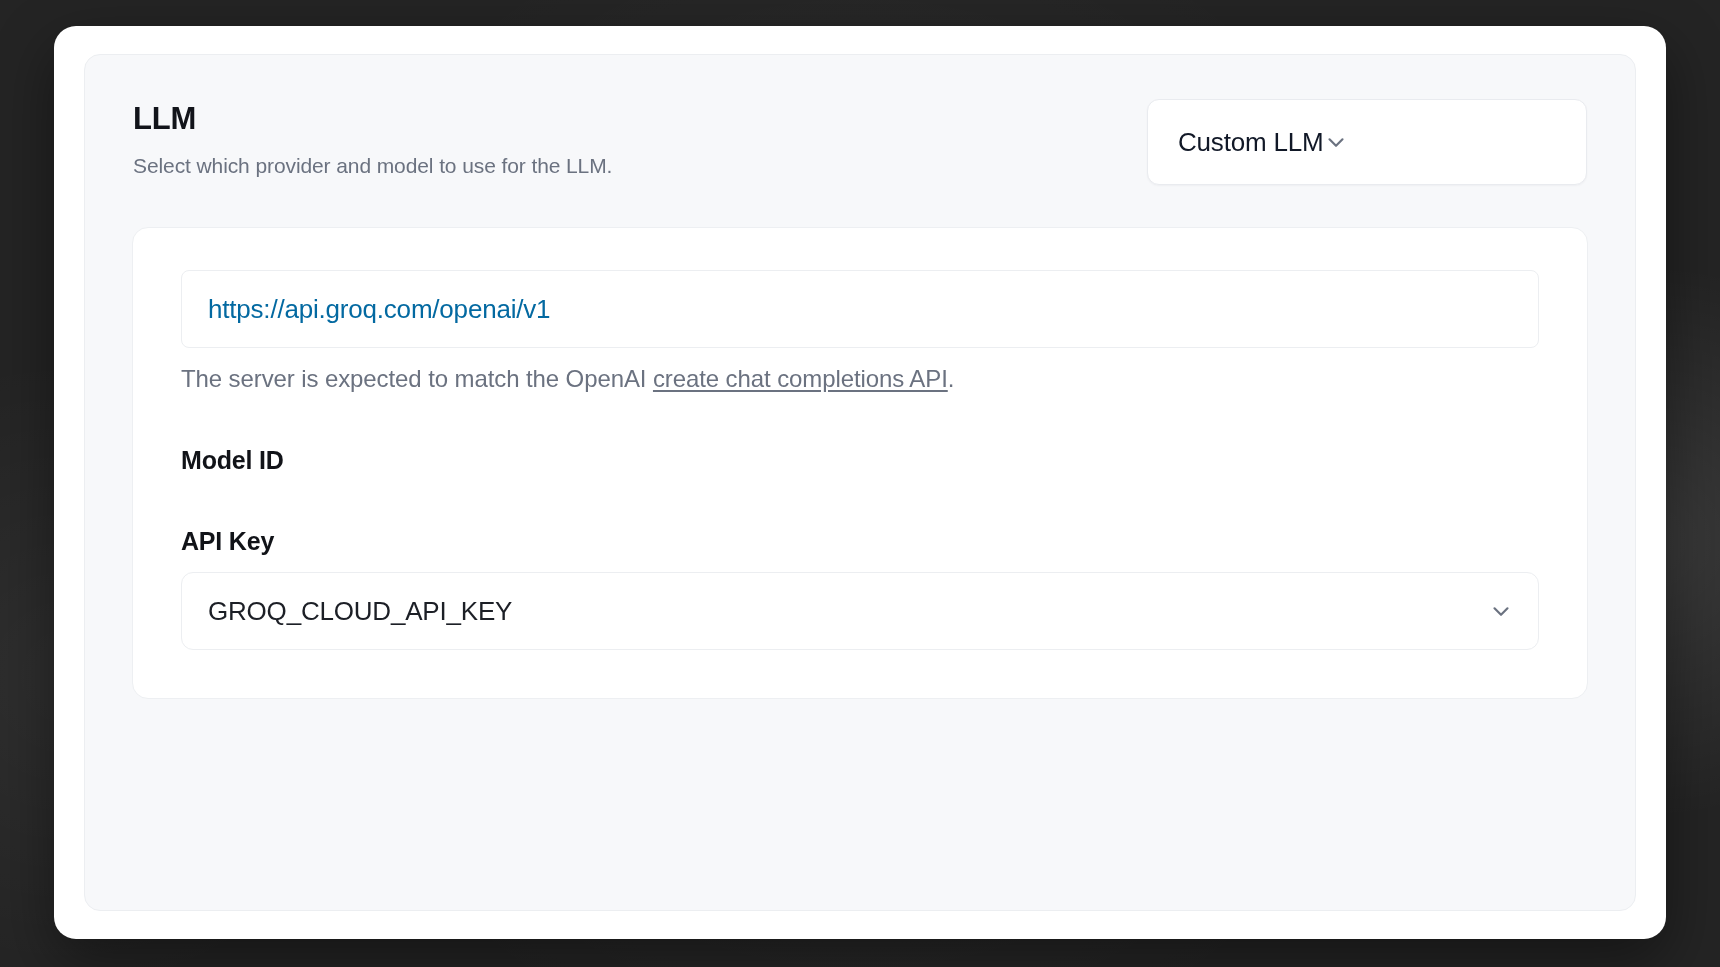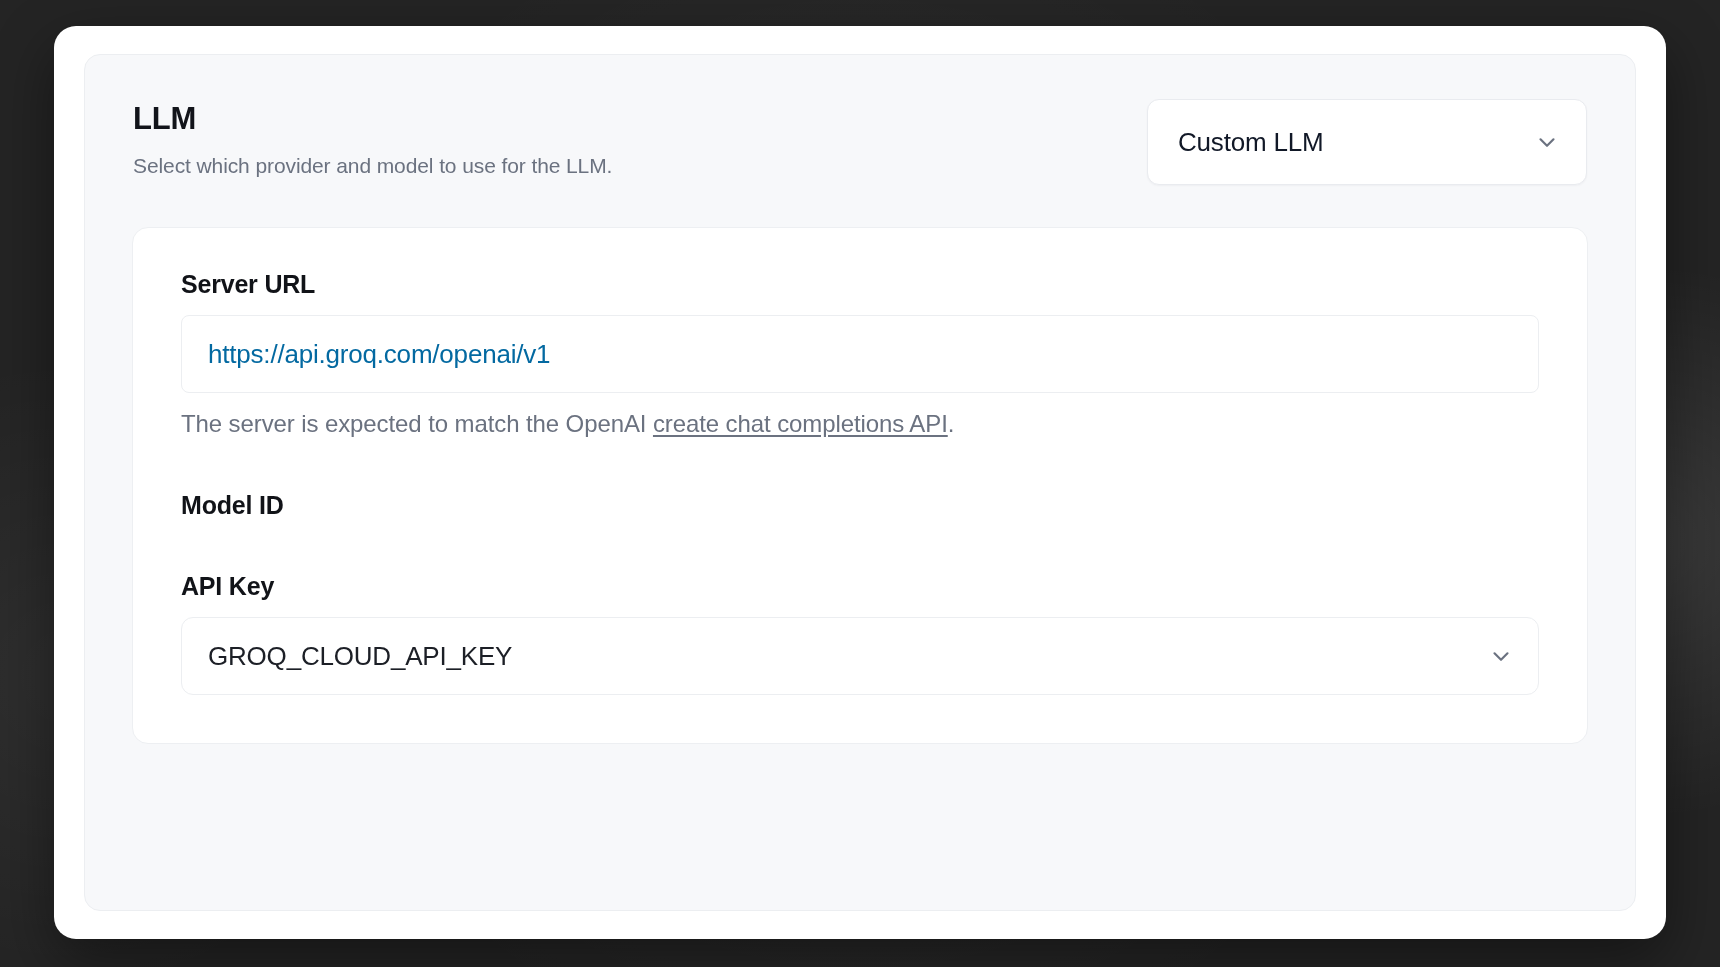--- a/index.html
+++ b/index.html
@@ -82,21 +82,20 @@
   
   .provider-select {
     width: 440px;
     height: 86px;
     flex: none;
     background: #ffffff;
     border: 1px solid #e9ebef;
     border-radius: 12px;
     display: flex;
     align-items: center;
-    justify-content: space-between;
     padding: 0 26px 0 30px;
     cursor: pointer;
     box-shadow: 0 1px 2px rgba(16,24,40,0.04);
   }
 
   .provider-select-value {
     font-size: 26px;
     color: #111827;
     letter-spacing: -0.2px;
   }
@@ -200,21 +199,20 @@
         <span class="provider-select-value">Custom LLM</span>
         <svg class="chev" viewBox="0 0 24 24" fill="none">
           <path d="M6 9.5L12 15.5L18 9.5" stroke="currentColor" stroke-width="2" stroke-linecap="round" stroke-linejoin="round"></path>
         </svg>
       </div>
     </div>
 
     <div class="form-card">
 
       <div class="field">
-        <label class="field-label">Server URL</label>
         <input class="text-input" type="text" value="https://api.groq.com/openai/v1" style="">
         <div class="helper-text">
           <span>The server is expected to match the OpenAI </span><a class="helper-link">create chat completions API</a><span>.</span>
         </div>
       </div>
 
       <div class="field">
         <label class="field-label">Model ID</label>
       </div>
 

